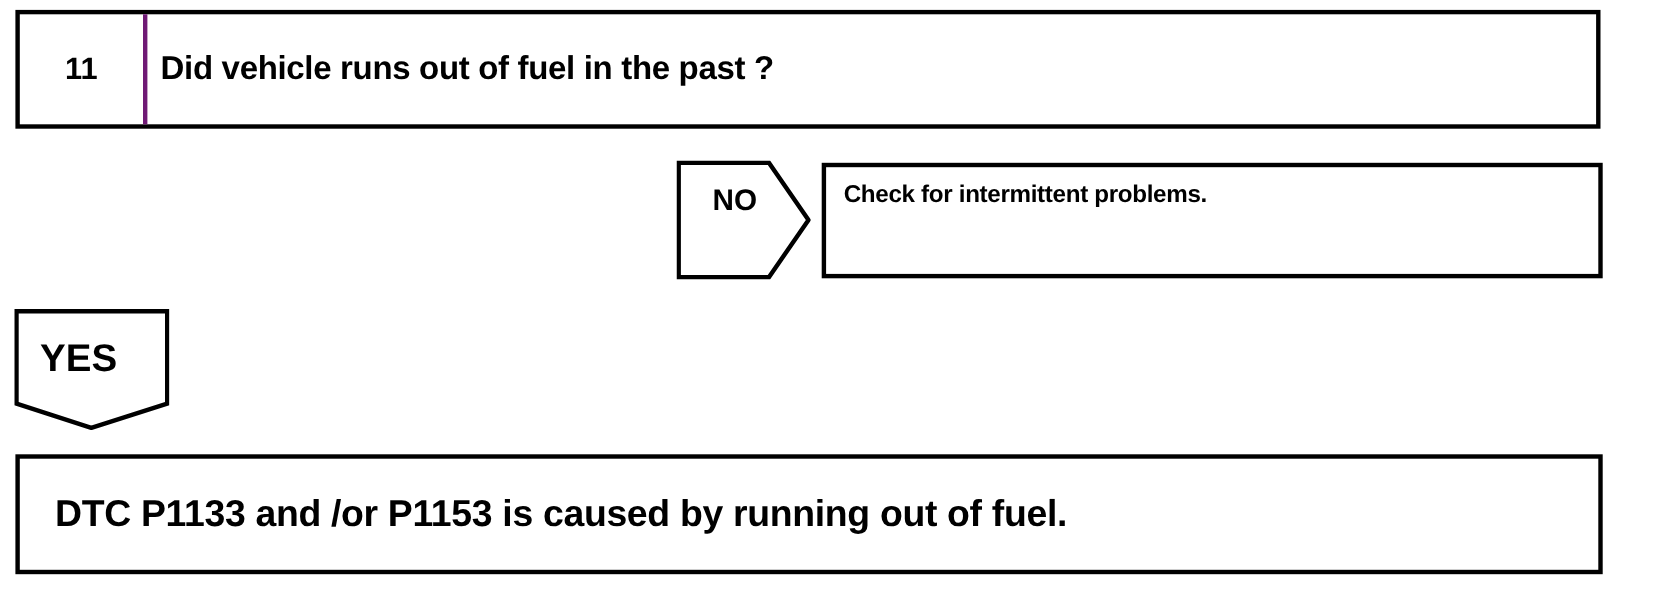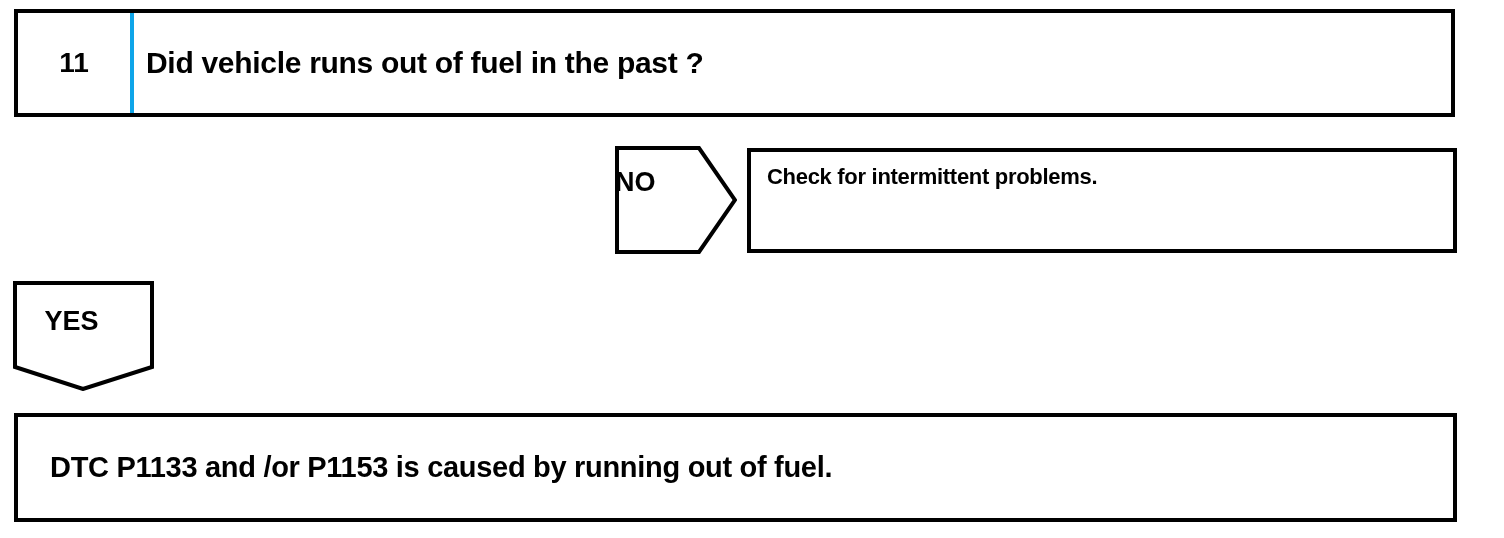--- a/index.html
+++ b/index.html
@@ -27,21 +27,21 @@
   .question-box {
     left: 14px;
     top: 9px;
     width: 1441px;
     height: 108px;
     display: flex;
     align-items: stretch;
   }
   .step-number-cell {
     flex: 0 0 112px;
-    border-right: 4px solid #0ea5e9;
+    border-right: 4px solid #701a75;
     display: flex;
     align-items: center;
     justify-content: center;
     font-size: 28px;
   }
   .question-cell {
     flex: 1;
     display: flex;
     align-items: center;
     padding-left: 12px;
@@ -61,21 +61,21 @@
     position: absolute;
     left: 0;
     top: 0;
     display: block;
   }
   .no-label {
     position: absolute;
     left: 0;
     top: 21px;
     width: 106px;
-    text-align: left;
+    text-align: center;
     font-size: 27px;
   }
   
   .no-result-box {
     left: 747px;
     top: 148px;
     width: 710px;
     height: 105px;
     padding: 12px 12px 0 16px;
     font-size: 22px;
@@ -94,32 +94,32 @@
     left: 0;
     top: 0;
     display: block;
   }
   .yes-label {
     position: absolute;
     left: 0;
     top: 25px;
     width: 117px;
     text-align: center;
-    font-size: 27px;
+    font-size: 35px;
   }
   
   .yes-result-box {
     left: 14px;
     top: 413px;
     width: 1443px;
     height: 109px;
     display: flex;
     align-items: center;
     padding-left: 32px;
-    font-size: 29px;
+    font-size: 34px;
     letter-spacing: -0.3px;
   }
 </style>
 </head>
 <body>
 
 <div class="canvas">
 
   <div class="box question-box">
     <div class="step-number-cell">11</div>

